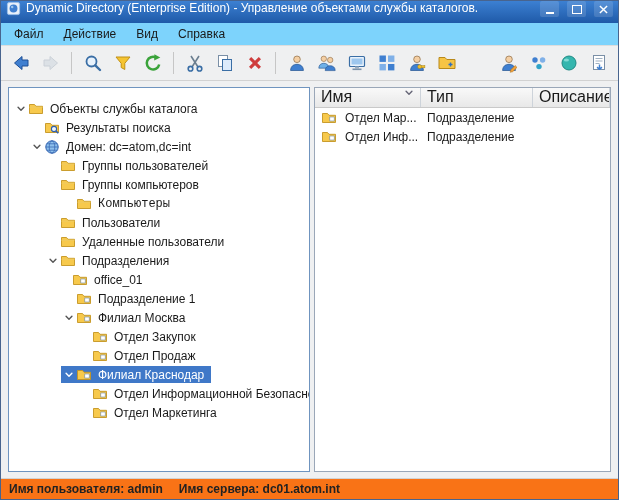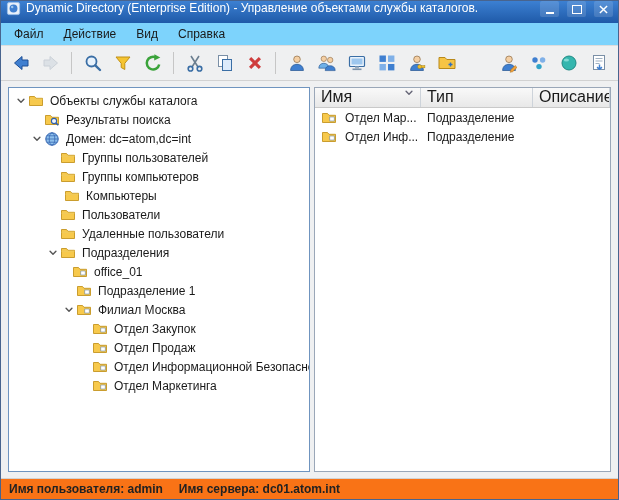--- a/index.html
+++ b/index.html
@@ -23,21 +23,21 @@
   .toolbar{height:34px;flex:none;display:flex;align-items:center;gap:3px;padding:0 6px;
     background:#eff0f1;border-bottom:1px solid #d2d2d2;}
   .tb-btn{width:27px;height:27px;display:flex;align-items:center;justify-content:center;border-radius:3px;}
   .tb-btn svg{width:20px;height:20px;}
   .tb-btn.disabled{opacity:.42;}
   .tb-sep{width:1px;height:22px;background:#c6c6c6;margin:0 4px;flex:none;}
   .tb-spacer{flex:1;}
   
   .main{flex:1;display:flex;gap:4px;padding:6px 7px;min-height:0;}
   .tree-panel{width:302px;flex:none;background:#fff;border:1px solid #6f94bf;overflow:hidden;box-sizing:border-box;}
-  .tree{padding-top:3px;}
+  .tree{padding-top:3px;margin-top:8px;}
   .tree-row{height:19px;display:flex;align-items:center;white-space:nowrap;}
   .row-inner{display:inline-flex;align-items:center;height:17px;padding:0 5px 0 0;}
   .expander{width:15px;height:15px;flex:none;display:flex;align-items:center;justify-content:center;color:#555;}
   .tree-icon{width:16px;height:16px;flex:none;margin-right:4px;display:flex;}
   .tree-icon svg{width:16px;height:16px;}
   .tree-label{font-size:12px;padding:0 2px;}
   .tree-row.selected .row-inner{background:#3f78c8;color:#fff;}
   .tree-row.selected .expander{color:#fff;}
   
   .list-panel{flex:1;background:#fff;border:1px solid #9aa7b8;display:flex;flex-direction:column;min-width:0;box-sizing:border-box;}
@@ -276,21 +276,21 @@
               <span class="expander"></span>
               <span class="tree-icon">
                 <svg viewBox="0 0 16 16">
                   <path d="M1.5 3.5h5L8 5.3h6.5v7.2h-13z" fill="#f7c94c" stroke="#c49420" stroke-width=".9"></path>
                   <path d="M1.5 6.2h13" stroke="#eecb62" stroke-width="1"></path>
                 </svg>
               </span>
               <span class="tree-label">Группы компьютеров</span>
             </span>
           </div>
-          <div class="tree-row" style="padding-left: 40px;">
+          <div class="tree-row" style="padding-left: 52px; font-family: Liberation Mono, monospace;">
             <span class="row-inner">
               <span class="expander"></span>
               <span class="tree-icon">
                 <svg viewBox="0 0 16 16">
                   <path d="M1.5 3.5h5L8 5.3h6.5v7.2h-13z" fill="#f7c94c" stroke="#c49420" stroke-width=".9"></path>
                   <path d="M1.5 6.2h13" stroke="#eecb62" stroke-width="1"></path>
                 </svg>
               </span>
               <span class="tree-label">Компьютеры</span>
             </span>
@@ -390,20 +390,36 @@
           <div class="tree-row" style="padding-left: 68px;">
             <span class="row-inner">
               <span class="expander"></span>
               <span class="tree-icon">
                 <svg viewBox="0 0 16 16">
                   <path d="M1.5 3.5h5L8 5.3h6.5v7.2h-13z" fill="#f7c94c" stroke="#c49420" stroke-width=".9"></path>
                   <rect x="8.8" y="7" width="4.4" height="4" fill="#fff" stroke="#6b86a6" stroke-width=".6"></rect>
                 </svg>
               </span>
               <span class="tree-label">Отдел Продаж</span>
+            </span>
+          </div>
+          <div class="tree-row selected" style="padding-left: 52px;">
+            <span class="row-inner">
+              <span class="expander">
+                <svg viewBox="0 0 12 12" width="10" height="10">
+                  <path d="M2.5 4 6 7.5 9.5 4" fill="none" stroke="currentColor" stroke-width="1.7" stroke-linecap="round" stroke-linejoin="round"></path>
+                </svg>
+              </span>
+              <span class="tree-icon">
+                <svg viewBox="0 0 16 16">
+                  <path d="M1.5 3.5h5L8 5.3h6.5v7.2h-13z" fill="#f7c94c" stroke="#c49420" stroke-width=".9"></path>
+                  <rect x="8.8" y="7" width="4.4" height="4" fill="#fff" stroke="#6b86a6" stroke-width=".6"></rect>
+                </svg>
+              </span>
+              <span class="tree-label">Филиал Краснодар</span>
             </span>
           </div>
           <div class="tree-row" style="padding-left: 68px;">
             <span class="row-inner">
               <span class="expander"></span>
               <span class="tree-icon">
                 <svg viewBox="0 0 16 16">
                   <path d="M1.5 3.5h5L8 5.3h6.5v7.2h-13z" fill="#f7c94c" stroke="#c49420" stroke-width=".9"></path>
                   <rect x="8.8" y="7" width="4.4" height="4" fill="#fff" stroke="#6b86a6" stroke-width=".6"></rect>
                 </svg>

